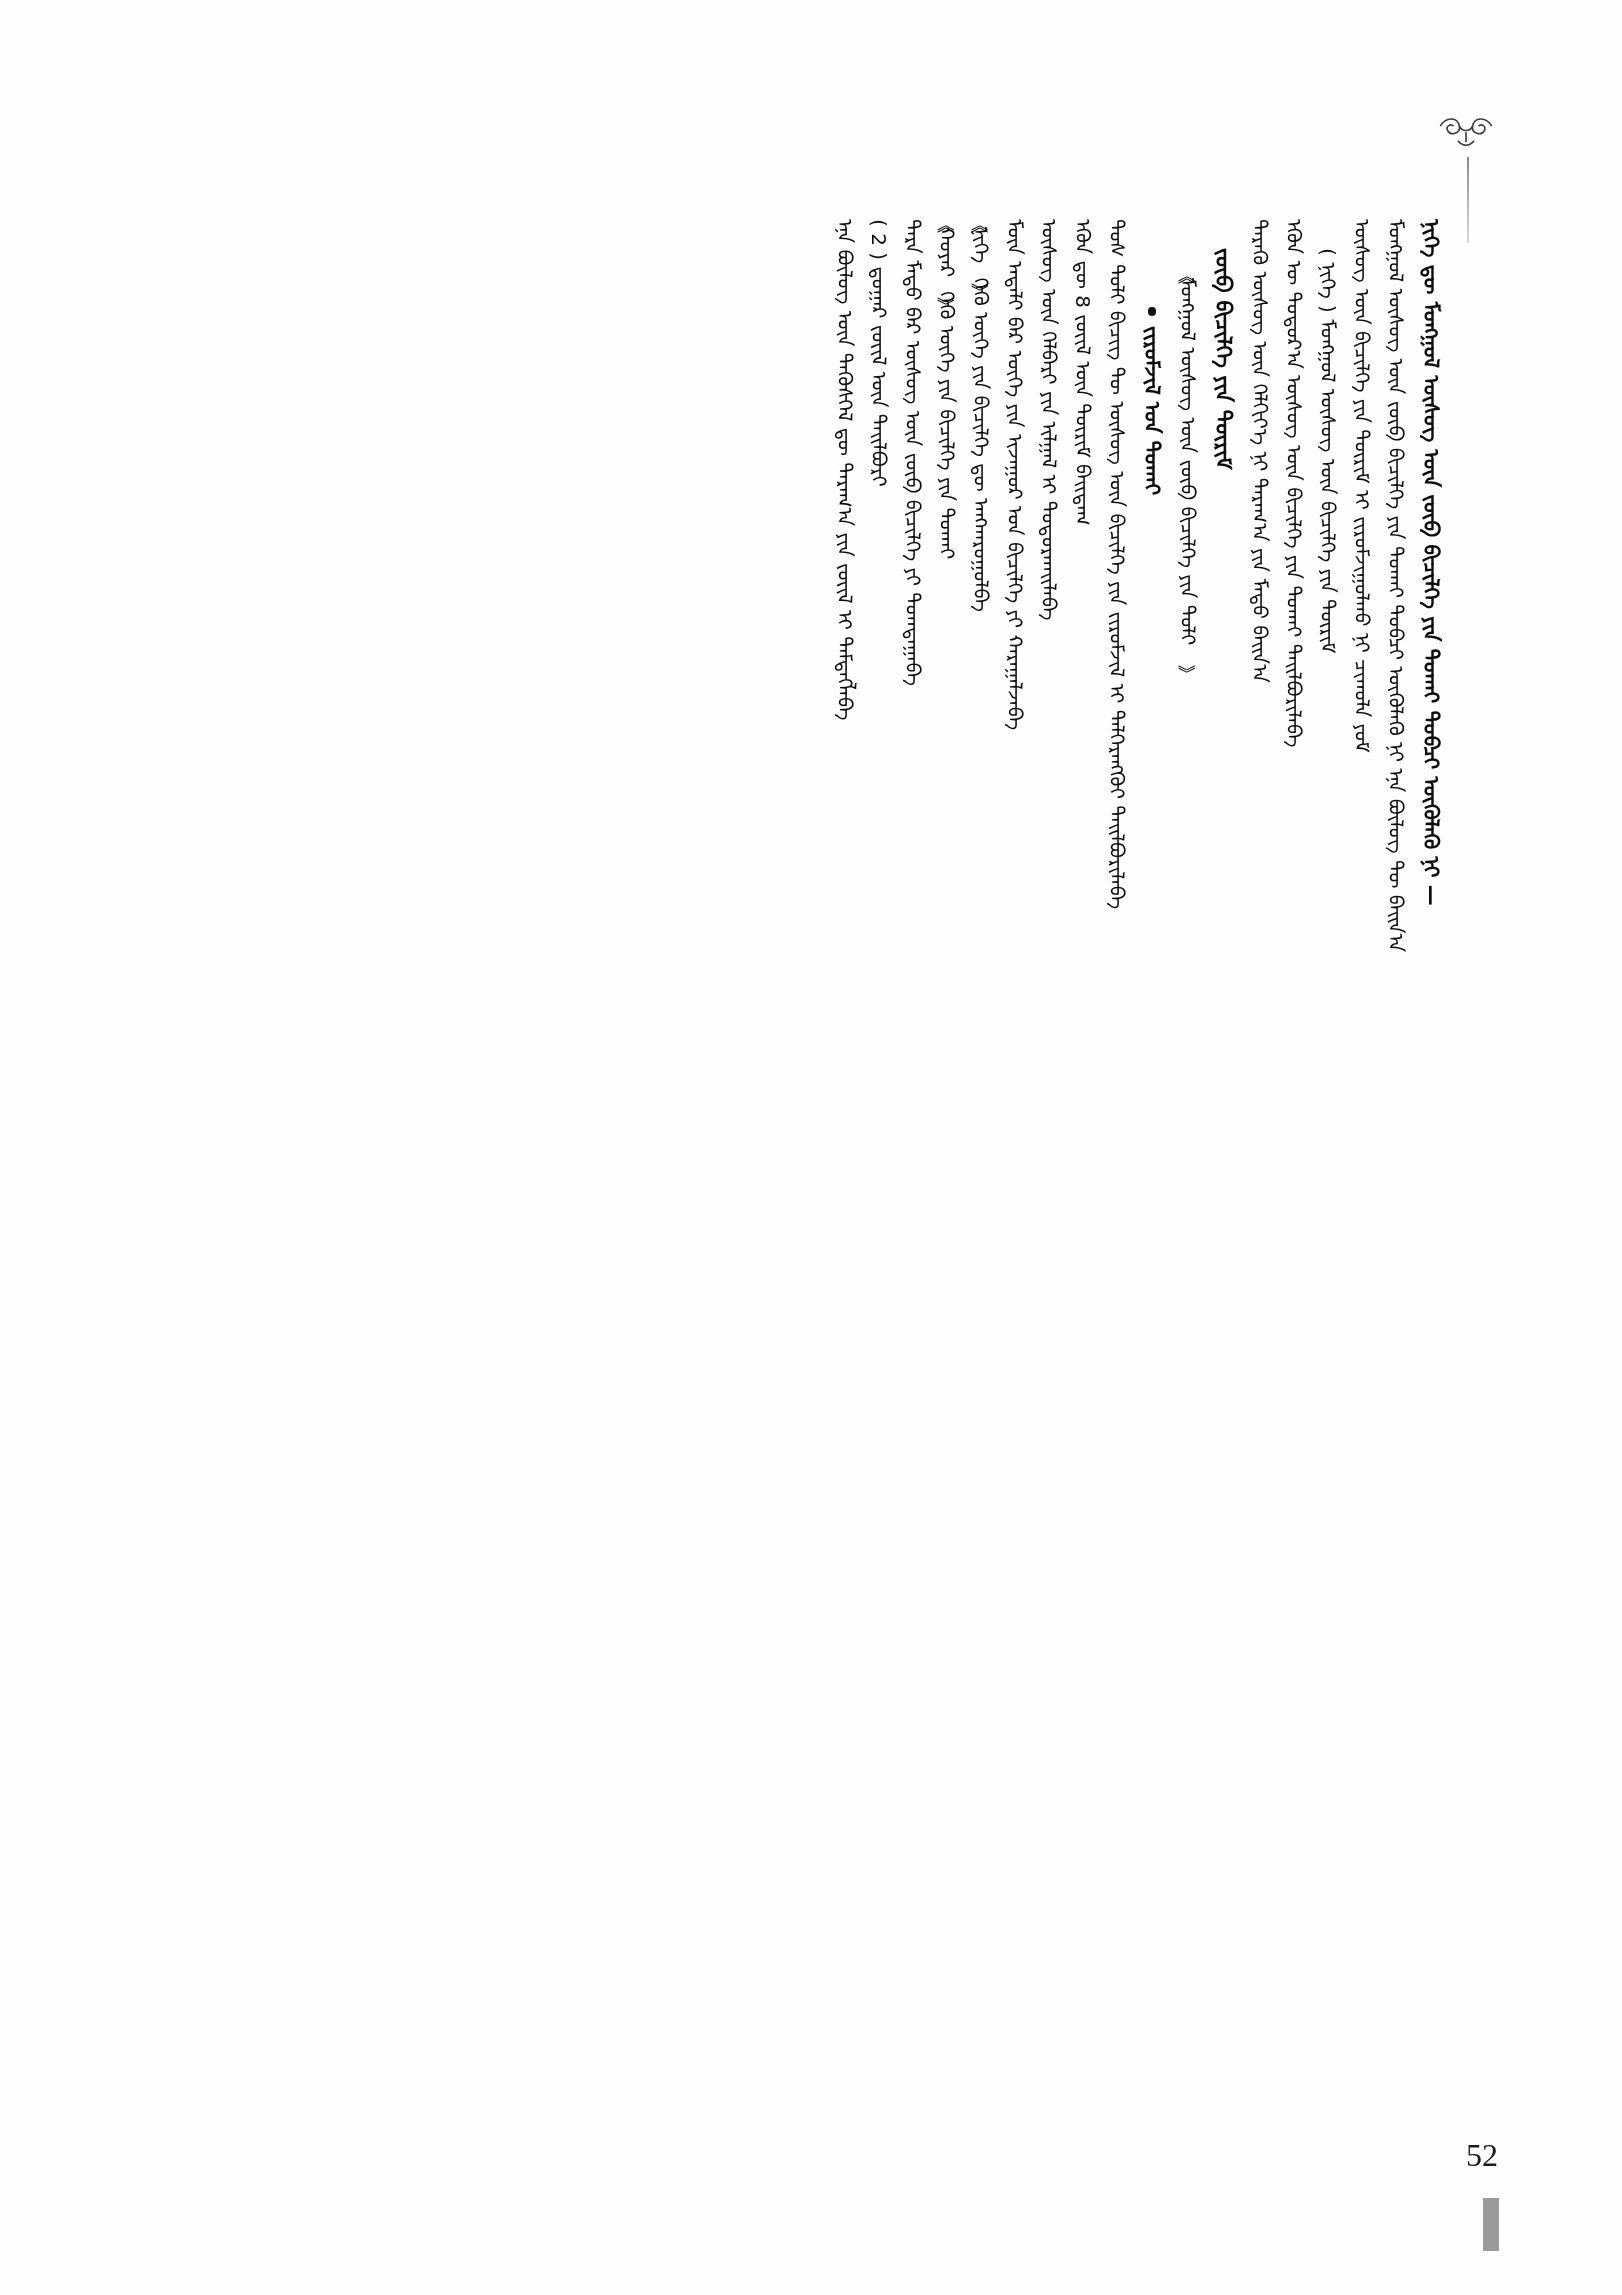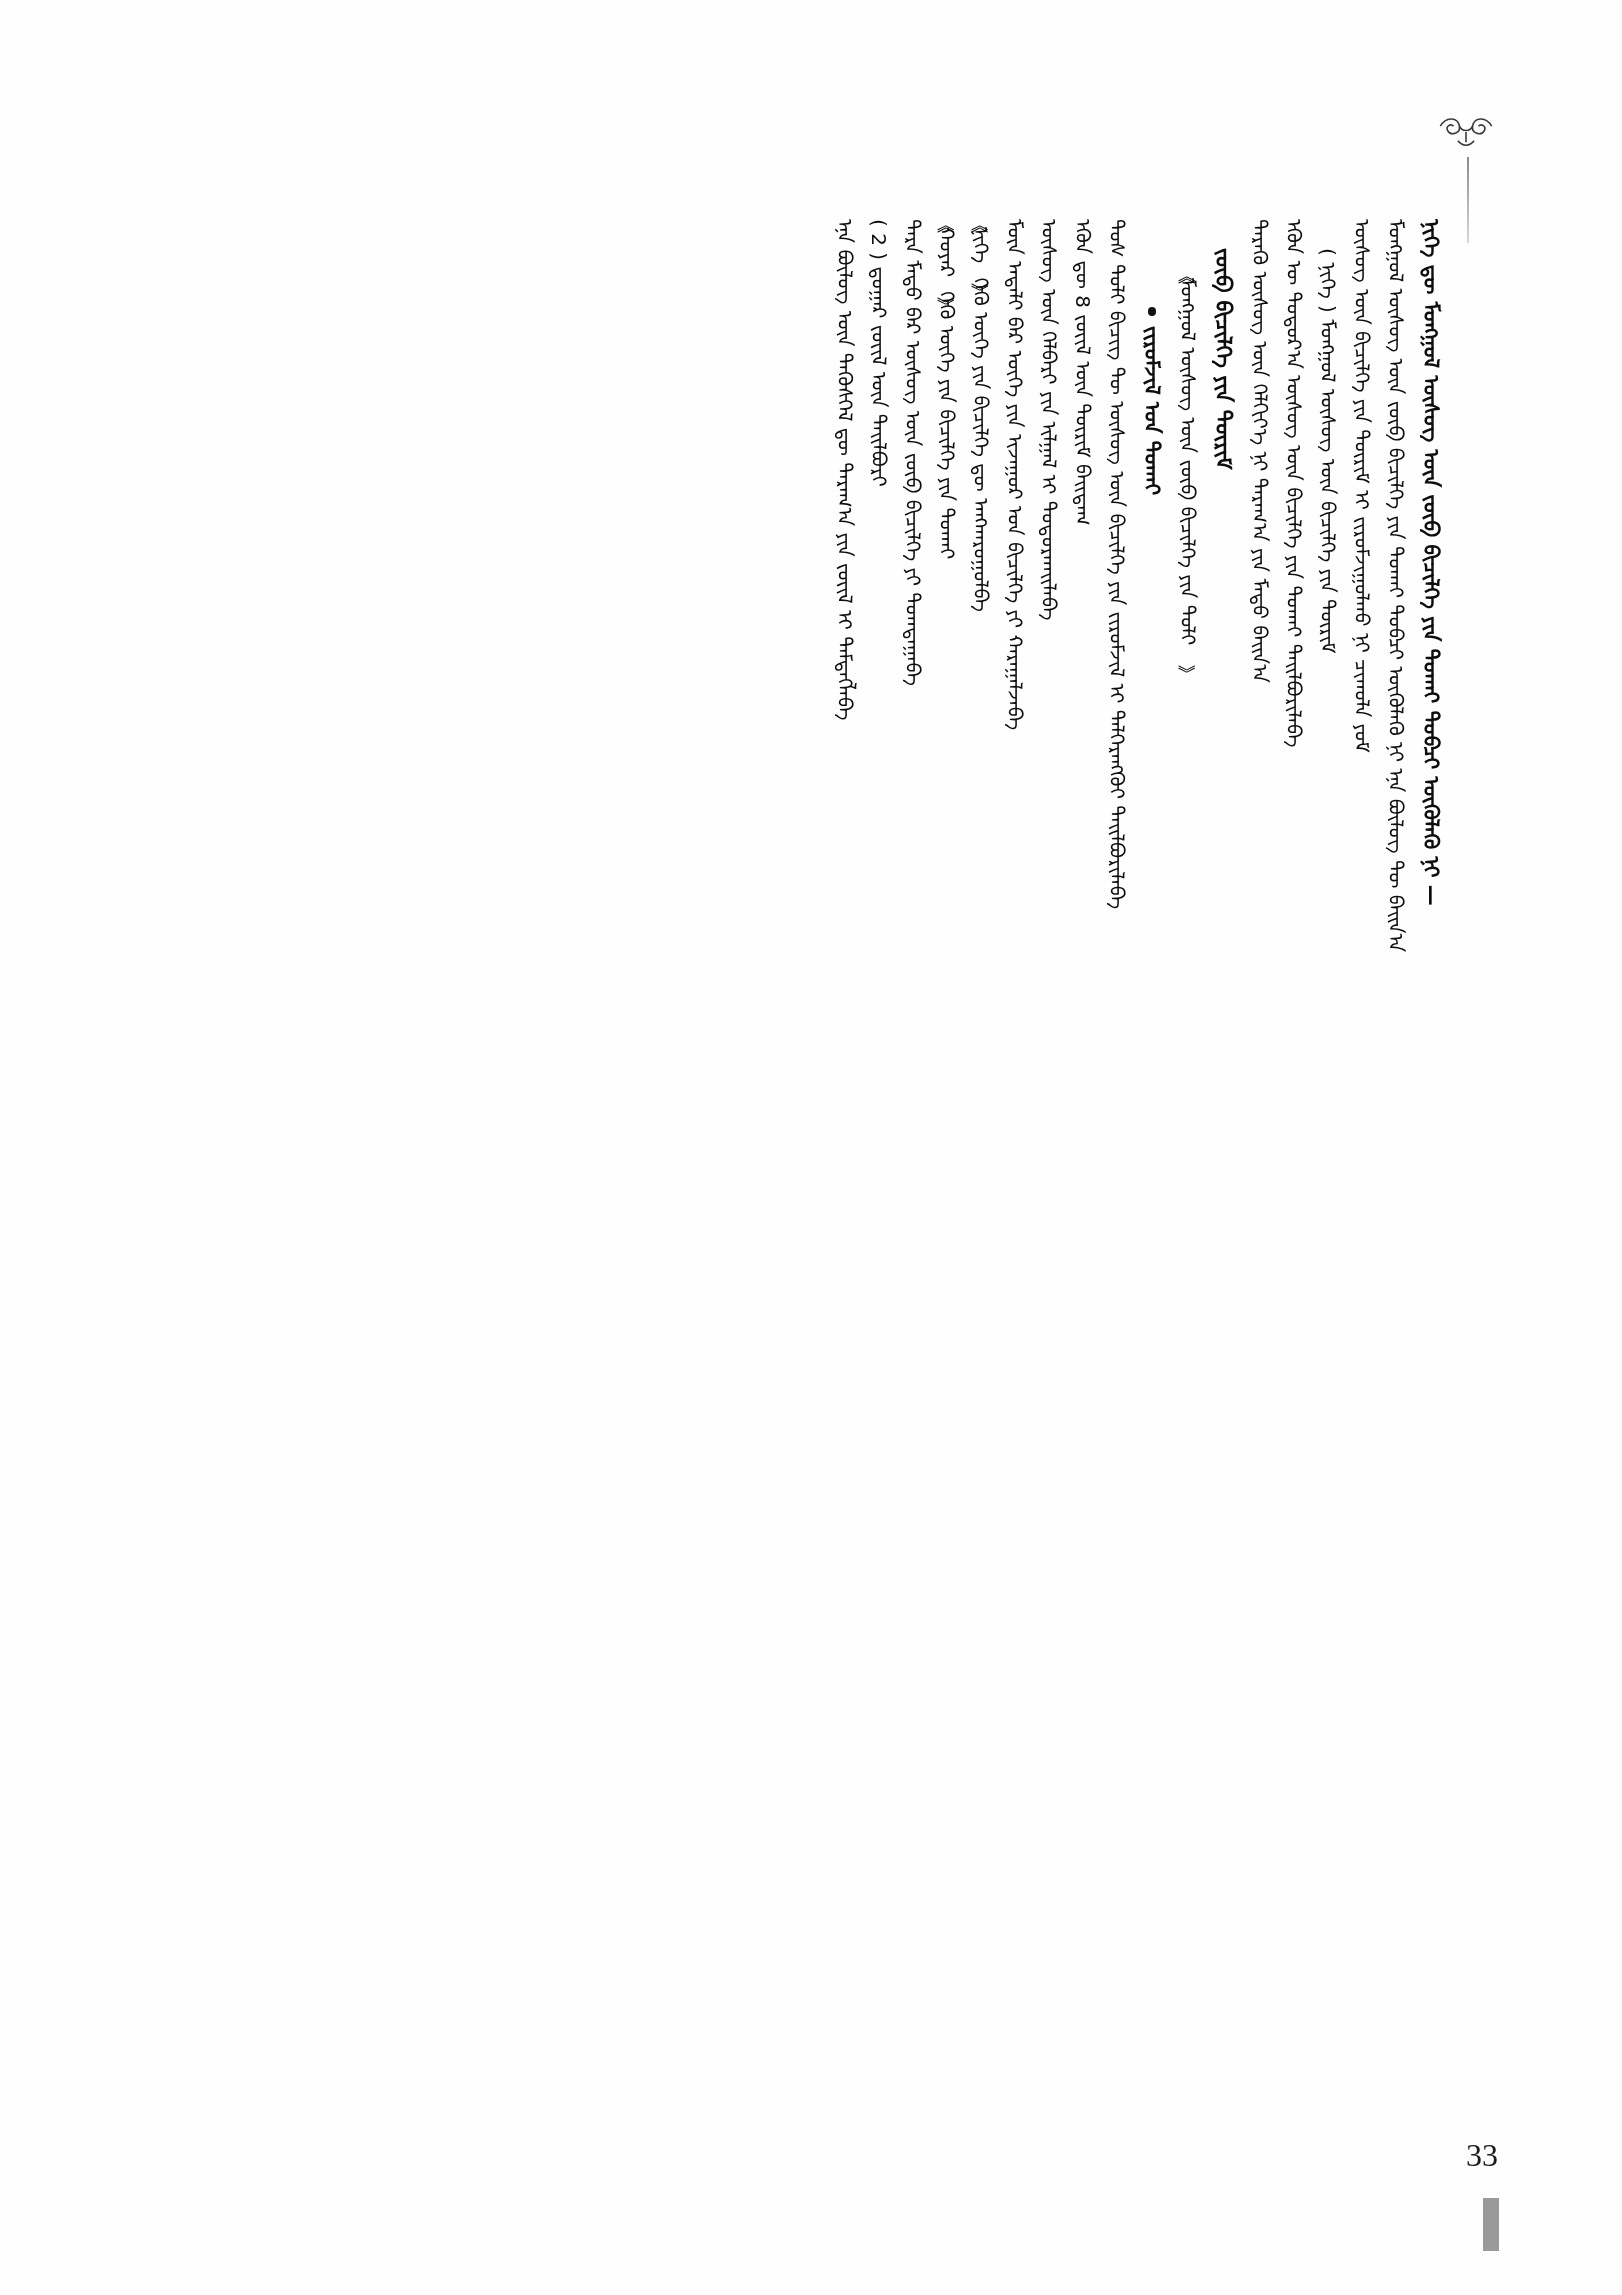--- a/index.html
+++ b/index.html
@@ -162,17 +162,17 @@
     <div class="mcol col">ᠦᠰᠦᠭ ᠦᠨ ᠬᠡᠯᠪᠡᠷᠢ ᠶᠢᠨ ᠢᠯᠭᠠᠯ ᠢ ᠲᠣᠳᠣᠷᠬᠠᠢᠯᠠᠪᠠ</div>
     <div class="mcol col">ᠮᠥᠨ ᠠᠳᠠᠯᠢ ᠪᠠᠷ ᠦᠭᠡ ᠶᠢᠨ ᠢᠵᠠᠭᠤᠷ ᠤᠨ ᠪᠢᠴᠢᠯᠭᠡ ᠶᠢ ᠬᠠᠷᠠᠭᠠᠯᠵᠠᠪᠠ</div>
     <div class="mcol col">《 ᠨᠢᠭᠡ 》 ᠭᠡᠬᠦ ᠦᠭᠡ ᠶᠢᠨ ᠪᠢᠴᠢᠯᠭᠡ ᠳᠦ ᠠᠩᠬᠠᠷᠤᠭᠤᠯᠪᠠ</div>
     <div class="mcol col">《 ᠬᠣᠶᠠᠷ 》 ᠭᠡᠬᠦ ᠦᠭᠡ ᠶᠢᠨ ᠪᠢᠴᠢᠯᠭᠡ ᠶᠢᠨ ᠲᠤᠬᠠᠢ</div>
     <div class="mcol col">ᠲᠡᠷᠡ ᠮᠡᠲᠦ ᠪᠡᠷ ᠦᠰᠦᠭ ᠦᠨ ᠵᠥᠪ ᠪᠢᠴᠢᠯᠭᠡ ᠶᠢ ᠲᠣᠭᠲᠠᠭᠠᠪᠠ</div>
     <div class="mcol col">( 2 ) ᠳ᠋ᠤᠭᠠᠷ ᠵᠦᠢᠯ ᠦᠨ ᠲᠠᠢᠯᠪᠤᠷᠢ</div>
     <div class="mcol col">ᠡᠨᠡ ᠪᠥᠯᠥᠭ ᠦᠨ ᠲᠡᠭᠦᠰᠬᠡᠯ ᠳᠦ ᠳᠠᠷᠠᠭ᠎ᠠ ᠶᠢᠨ ᠵᠦᠢᠯ ᠢ ᠲᠡᠮᠳᠡᠭᠯᠡᠪᠡ</div>
 
   </div>
 
-  <div class="page-number">33</div>
+  <div class="page-number">52</div>
   <div class="footer-mark"></div>
 
 </div>
 
 
 </body></html>

